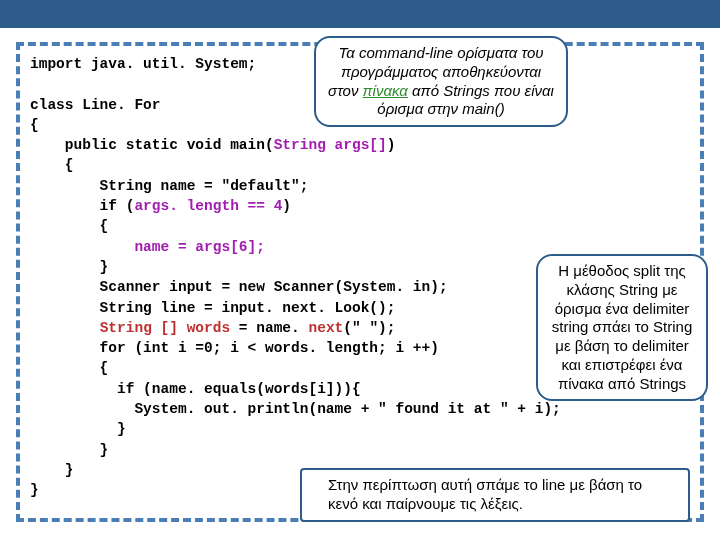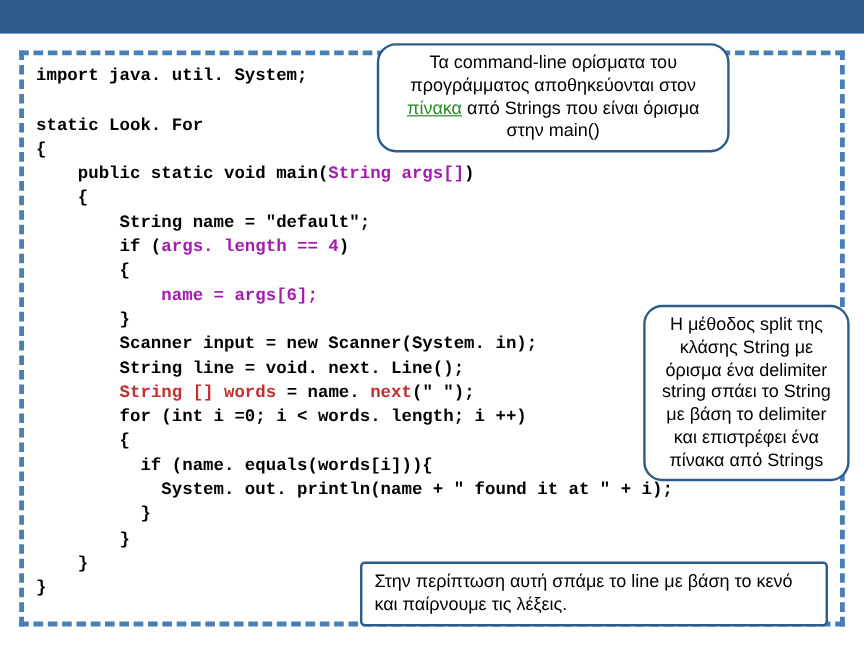--- a/index.html
+++ b/index.html
@@ -45,56 +45,57 @@
     font-size: 15px;
     color: #000;
     text-align: center;
     line-height: 1.25;
     z-index: 5;
   }
   .callout .u-green { color: #2b8a2b; text-decoration: underline; }
   .callout-top {
     left: 314px;
     top: 36px;
-    width: 294px;
+    width: 254px;
+    font-style: italic;
   }
   .callout-right {
     left: 536px;
     top: 254px;
     width: 172px;
   }
   .callout-bottom {
     left: 300px;
     top: 468px;
     width: 390px;
     text-align: left;
     border-radius: 4px;
-    padding: 6px 10px;
+    padding: 6px 26px;
     background: #fff;
   }
 </style>
 </head>
 <body>
 
 <div class="header-bar"></div>
 
 <div class="code-box">
 <pre><span>import java. util. System;</span>
 
-<span>static Look. For</span>
+<span>class Line. For</span>
 <span>{</span>
 <span>    public static void main(</span><span class="hl-blue">String args[]</span><span>)</span>
 <span>    {</span>
 <span>        String name = "default";</span>
 <span>        if (</span><span class="hl-blue">args. length == 4</span><span>)</span>
 <span>        {</span>
 <span>            </span><span class="hl-blue">name = args[6];</span>
 <span>        }</span>
 <span>        Scanner input = new Scanner(System. in);</span>
-<span>        String line = void. next. Line();</span>
+<span>        String line = input. next. Look();</span>
 <span>        </span><span class="hl-red">String [] words</span><span> = name. </span><span class="hl-red">next</span><span>(" ");</span>
 <span>        for (int i =0; i &lt; words. length; i ++)</span>
 <span>        {</span>
 <span>          if (name. equals(words[i])){</span>
 <span>            System. out. println(name + " found it at " + i);</span>
 <span>          }</span>
 <span>        }</span>
 <span>    }</span>
 <span>}</span></pre>
 </div>

